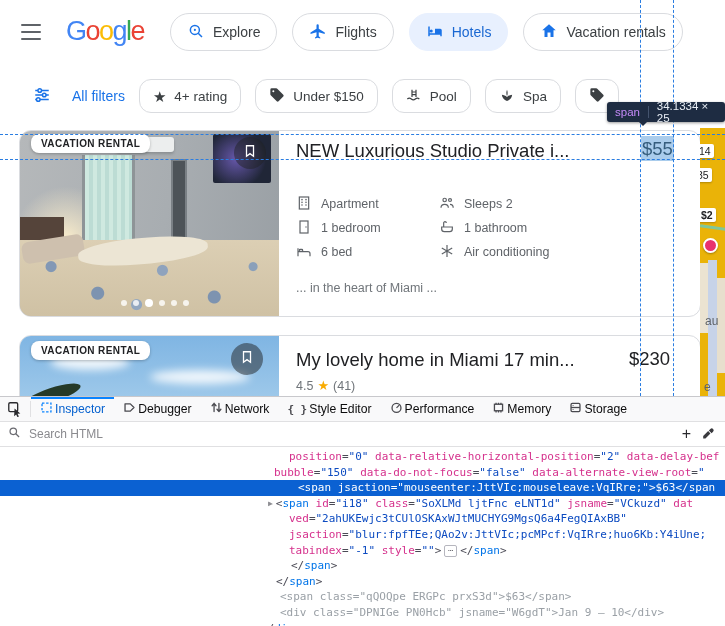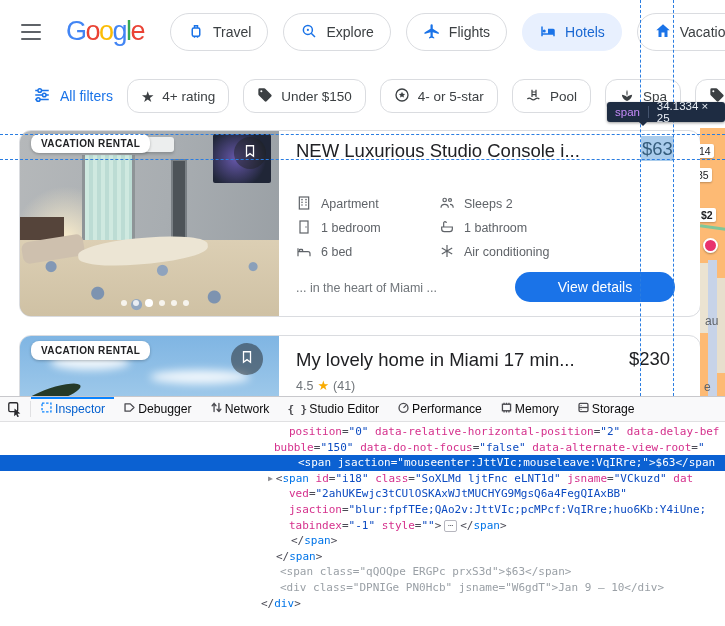--- a/index.html
+++ b/index.html
@@ -11,21 +11,21 @@
   .menu-btn { position:absolute; left:21px; top:24px; width:20px; height:16px; display:flex; flex-direction:column; justify-content:space-between; cursor:pointer; }
   .menu-btn i { display:block; height:2px; background:#5f6368; border-radius:1px; }
   .logo { position:absolute; left:66px; top:16px; font-size:27px; font-weight:500; letter-spacing:-1.5px; }
   .nav-pills { position:absolute; left:170px; top:13px; display:flex; gap:15px; white-space:nowrap; }
   .pill { height:38px; border:1px solid #dadce0; border-radius:19px; background:#fff; display:flex; align-items:center; gap:8px; padding:0 16px; font-size:14px; color:#3c4043; cursor:pointer; }
   .pill svg { flex:none; }
   .pill.active { background:#e8f0fe; border-color:#e8f0fe; color:#1967d2; font-weight:500; }
 
   
   .filters { position:absolute; left:33px; top:79px; height:34px; display:flex; align-items:center; gap:14px; white-space:nowrap; }
-  .all-filters { display:flex; align-items:center; gap:9px; color:#1a73e8; font-size:14px; font-weight:500; cursor:pointer; }
+  .all-filters { display:flex; align-items:center; gap:21px; color:#1a73e8; font-size:14px; font-weight:500; cursor:pointer; }
   .chip { height:34px; border:1px solid #dadce0; border-radius:12px; background:#fff; display:flex; align-items:center; gap:8px; padding:0 13px; font-size:13.5px; color:#3c4043; cursor:pointer; }
   .chip .st { font-size:15px; color:#3c4043; line-height:1; }
 
   
   .card { position:absolute; left:19px; width:682px; background:#fff; border:1px solid #dadce0; border-radius:12px; }
   .card1 { top:130px; height:187px; }
   .card2 { top:335px; height:186px; }
   .photo { position:absolute; left:0; top:0; width:259px; height:100%; border-radius:11px 0 0 11px; overflow:hidden; cursor:pointer; }
   
   .wall { position:absolute; inset:0; background:linear-gradient(100deg,#b5b8ba 0%,#a8adb1 55%,#999fa4 100%); }
@@ -63,21 +63,21 @@
   .price-hl { position:absolute; left:621px; top:5px; height:25px; line-height:25px; font-size:18.5px; color:#355d7d; background:rgba(118,172,224,.62); padding:0 1px; }
   .price-plain { position:absolute; left:609px; top:12px; font-size:18.5px; color:#202124; }
   .amenities { position:absolute; left:276px; top:61px; display:grid; grid-template-rows:repeat(3,24px); grid-template-columns:143px auto; grid-auto-flow:column; font-size:12.5px; color:#5f6368; }
   .amenity { display:flex; align-items:center; gap:9px; white-space:nowrap; }
   .snippet { position:absolute; left:276px; top:150px; font-size:12.5px; color:#70757a; }
   .cta { position:absolute; left:495px; top:141px; width:160px; height:30px; border-radius:17px; background:#1a73e8; color:#fff; font-size:14px; font-weight:500; display:flex; align-items:center; justify-content:center; border:none; cursor:pointer; font-family:"Liberation Sans",sans-serif; }
   .rating { position:absolute; left:276px; top:42px; font-size:12.5px; color:#70757a; display:flex; gap:4px; align-items:center; }
   .rating .star { color:#f9ab00; font-size:13px; }
 
   
-  .map-edge { position:absolute; left:700px; top:128px; width:25px; height:268px; background:#fdba74; overflow:hidden; }
+  .map-edge { position:absolute; left:700px; top:128px; width:25px; height:268px; background:#eab308; overflow:hidden; }
   .map-chip { position:absolute; background:#fff; color:#202124; font-size:10.5px; font-weight:500; padding:1px 3px; border-radius:2px; box-shadow:0 1px 2px rgba(0,0,0,.25); }
   .map-road { position:absolute; left:8px; top:132px; width:9px; height:136px; background:#c7d3e8; }
   .map-block1 { position:absolute; left:0; top:135px; width:8px; height:70px; background:#ebe3d1; }
   .map-block2 { position:absolute; left:17px; top:150px; width:8px; height:95px; background:#e7dfcd; }
   .map-green { position:absolute; left:0; top:98px; width:26px; height:3px; background:#7fc79a; transform:rotate(8deg); }
   .map-pin { position:absolute; left:3px; top:110px; width:15px; height:15px; border-radius:50%; background:#e8326e; border:2px solid #fff; box-shadow:0 1px 2px rgba(0,0,0,.3); }
   .map-label { position:absolute; font-size:12px; color:#5f6368; }
 
   
   .guide-v { position:absolute; top:0; height:396px; width:0; border-left:1px dashed #2a7de1; z-index:40; }
@@ -125,28 +125,20 @@
   <div class="menu-btn">
       <i></i>
       <i></i>
       <i></i>
     </div>
   <div class="logo"><span class="c-b">G</span><span class="c-r">o</span><span class="c-y">o</span><span class="c-b">g</span><span class="c-g">l</span><span class="c-r">e</span></div>
 
   <div class="nav-pills">
     <div class="pill">
       <span><svg width="18" height="18" viewBox="0 0 24 24" fill="none" stroke="#1a73e8" stroke-width="2">
-            <rect x="7" y="8" width="10" height="11" rx="2"></rect>
-            <path d="M10 8V5h4v3"></path>
-            <path d="M10 19v2M14 19v2"></path>
-          </svg></span>
-      <span>Travel</span>
-    </div>
-    <div class="pill">
-      <span><svg width="18" height="18" viewBox="0 0 24 24" fill="none" stroke="#1a73e8" stroke-width="2">
             <circle cx="10.5" cy="10.5" r="6"></circle>
             <path d="M15 15l5 5"></path>
             <circle cx="10.5" cy="10.5" r="1.4" fill="#1a73e8" stroke="none"></circle>
           </svg></span>
       <span>Explore</span>
     </div>
     <div class="pill">
       <span><svg width="18" height="18" viewBox="0 0 24 24" fill="#1a73e8">
             <path d="M21 16v-2l-8-5V4.5a1.5 1.5 0 0 0-3 0V9l-8 5v2l8-2.5V19l-2 1.5V22l3.5-1 3.5 1v-1.5L13 19v-5.5z"></path>
           </svg></span>
@@ -179,27 +171,20 @@
   </div>
   <div class="chip">
     <span class="st">★</span>
     <span>4+ rating</span>
   </div>
   <div class="chip">
     <span><svg width="16" height="16" viewBox="0 0 24 24" fill="#3c4043">
           <path d="M21.4 11.6l-9-9A2 2 0 0 0 11 2H4a2 2 0 0 0-2 2v7c0 .5.2 1 .6 1.4l9 9a2 2 0 0 0 2.8 0l7-7a2 2 0 0 0 0-2.8zM6.5 8A1.5 1.5 0 1 1 8 6.5 1.5 1.5 0 0 1 6.5 8z"></path>
         </svg></span>
     <span>Under $150</span>
-  </div>
-  <div class="chip">
-    <span><svg width="16" height="16" viewBox="0 0 24 24" fill="none" stroke="#3c4043" stroke-width="2">
-          <circle cx="12" cy="12" r="9"></circle>
-          <path d="M12 7.2l1.4 2.9 3.2.4-2.3 2.2.6 3.1L12 14.3l-2.9 1.5.6-3.1-2.3-2.2 3.2-.4z" fill="#3c4043" stroke="none"></path>
-        </svg></span>
-    <span>4- or 5-star</span>
   </div>
   <div class="chip">
     <span><svg width="16" height="16" viewBox="0 0 24 24" fill="none" stroke="#3c4043" stroke-width="1.8">
           <path d="M9 4v11M15 4v11M9 7.5h6M9 11.5h6"></path>
           <path d="M2 18c2-1.8 4-1.8 6 0s4 1.8 6 0 4-1.8 6 0"></path>
         </svg></span>
     <span>Pool</span>
   </div>
   <div class="chip">
     <span><svg width="16" height="16" viewBox="0 0 24 24" fill="#3c4043">
@@ -236,22 +221,22 @@
       <span class="dot"></span>
       <span class="dot"></span>
     </div>
   </div>
   <div class="badge">VACATION RENTAL</div>
   <div class="bm-btn" style="left:214px; top:6px;">
     <span><svg width="14" height="18" viewBox="0 0 24 24" fill="none" stroke="#fff" stroke-width="2.2">
           <path d="M6 3h12v18l-6-4.5L6 21z"></path>
         </svg></span>
   </div>
-  <div class="l-title" style="top:9px;">NEW Luxurious Studio Console i...</div>
-  <div class="price-hl">$63</div>
+  <div class="l-title" style="top:9px;">NEW Luxurious Studio Private i...</div>
+  <div class="price-hl">$55</div>
   <div class="amenities">
     <div class="amenity">
       <span><svg width="16" height="16" viewBox="0 0 24 24" fill="none" stroke="#5f6368" stroke-width="1.8">
             <rect x="5" y="3" width="14" height="18"></rect>
             <path d="M9 7h.01M15 7h.01M9 11h.01M15 11h.01M9 15h.01M15 15h.01" stroke-width="2.4" stroke-linecap="round"></path>
           </svg></span>
       <span>Apartment</span>
     </div>
     <div class="amenity">
       <span><svg width="16" height="16" viewBox="0 0 24 24" fill="none" stroke="#5f6368" stroke-width="1.8">
@@ -285,21 +270,20 @@
       <span>1 bathroom</span>
     </div>
     <div class="amenity">
       <span><svg width="16" height="16" viewBox="0 0 24 24" fill="none" stroke="#5f6368" stroke-width="1.8">
             <path d="M12 3v18M4.2 7.5l15.6 9M19.8 7.5l-15.6 9"></path>
           </svg></span>
       <span>Air conditioning</span>
     </div>
   </div>
   <div class="snippet">... in the heart of Miami ...</div>
-  <button class="cta">View details</button>
 </div>
 
 <div class="card card2">
   <div class="photo">
     <div class="sky"></div>
     <div class="cloud" style="left:30px; top:18px; width:80px; height:16px;"></div>
     <div class="cloud" style="left:130px; top:34px; width:100px; height:14px;"></div>
     <div class="palm-left"></div>
     <div class="palm-right"></div>
     <div class="frond" style="left:2px; bottom:118px;"></div>
@@ -366,21 +350,21 @@
     </div>
     <div class="dt-tab">
       <span><svg width="13" height="13" viewBox="0 0 16 16" fill="none" stroke="#4a4a4f" stroke-width="1.6" stroke-linecap="round">
             <path d="M5 13V3M5 3L2.6 5.8M5 3l2.4 2.8"></path>
             <path d="M11 3v10m0 0l2.4-2.8M11 13l-2.4-2.8"></path>
           </svg></span>
       <span>Network</span>
     </div>
     <div class="dt-tab">
       <span class="dt-brace">{ }</span>
-      <span>Studio Editor</span>
+      <span>Style Editor</span>
     </div>
     <div class="dt-tab">
       <span><svg width="13" height="13" viewBox="0 0 16 16" fill="none" stroke="#4a4a4f" stroke-width="1.6">
             <circle cx="8" cy="8.5" r="5.5"></circle>
             <path d="M8 8.5l3.4-3.4"></path>
           </svg></span>
       <span>Performance</span>
     </div>
     <div class="dt-tab">
       <span><svg width="13" height="13" viewBox="0 0 16 16" fill="none" stroke="#4a4a4f" stroke-width="1.6">
@@ -393,20 +377,34 @@
       <span><svg width="13" height="13" viewBox="0 0 16 16" fill="none" stroke="#4a4a4f" stroke-width="1.6">
             <rect x="2.5" y="3" width="11" height="10" rx="1.5"></rect>
             <path d="M2.5 8h11"></path>
             <circle cx="5" cy="5.5" r="0.7" fill="#4a4a4f" stroke="none"></circle>
             <circle cx="5" cy="10.5" r="0.7" fill="#4a4a4f" stroke="none"></circle>
           </svg></span>
       <span>Storage</span>
     </div>
   </div>
 
+  <div class="dt-search">
+    <span><svg width="13" height="13" viewBox="0 0 16 16" fill="none" stroke="#6a6a70" stroke-width="1.5">
+          <circle cx="6.5" cy="6.5" r="4"></circle>
+          <path d="M9.6 9.6l4 4"></path>
+        </svg></span>
+    <input type="text" placeholder="Search HTML" style="">
+    <div class="dt-vsep"></div>
+    <span class="dt-plus">+</span>
+    <span class="dt-eyedrop">
+        <svg width="14" height="14" viewBox="0 0 16 16" fill="#3a3a3e">
+          <path d="M13.8 2.2a2.2 2.2 0 0 0-3.1 0L9 3.9l3.1 3.1 1.7-1.7a2.2 2.2 0 0 0 0-3.1zM8.2 4.7L2.5 10.4V13h2.6l5.7-5.7z"></path>
+        </svg>
+      </span>
+  </div>
 
   <div class="markup">
     <div>
         <div class="mrow" style="padding-left: 289px;"><span class="tk-a">position</span><span class="tk-p">=</span><span class="tk-v">"0"</span><span class="tk-p"> </span><span class="tk-a">data-relative-horizontal-position</span><span class="tk-p">=</span><span class="tk-v">"2"</span><span class="tk-p"> </span><span class="tk-a">data-delay-bef</span></div>
         <div class="mrow" style="padding-left: 274px;"><span class="tk-a">bubble</span><span class="tk-p">=</span><span class="tk-v">"150"</span><span class="tk-p"> </span><span class="tk-a">data-do-not-focus</span><span class="tk-p">=</span><span class="tk-v">"false"</span><span class="tk-p"> </span><span class="tk-a">data-alternate-view-root</span><span class="tk-p">=</span><span class="tk-v">"</span></div>
         <div class="mrow selected" style="padding-left: 298px;"><span class="tk-w">&lt;span jsaction="mouseenter:JttVIc;mouseleave:VqIRre;"&gt;$63&lt;/span</span></div>
         <div class="mrow" style="padding-left: 268px;"><span class="tk-m">▶</span><span class="tk-p">&lt;</span><span class="tk-t">span</span><span class="tk-p"> </span><span class="tk-a">id</span><span class="tk-p">=</span><span class="tk-v">"i18"</span><span class="tk-p"> </span><span class="tk-a">class</span><span class="tk-p">=</span><span class="tk-v">"SoXLMd ljtFnc eLNT1d"</span><span class="tk-p"> </span><span class="tk-a">jsname</span><span class="tk-p">=</span><span class="tk-v">"VCkuzd"</span><span class="tk-p"> </span><span class="tk-a">dat</span></div>
         <div class="mrow" style="padding-left: 289px;"><span class="tk-a">ved</span><span class="tk-p">=</span><span class="tk-v">"2ahUKEwjc3tCUlOSKAxWJtMUCHYG9MgsQ6a4FegQIAxBB"</span></div>
         <div class="mrow" style="padding-left: 289px;"><span class="tk-a">jsaction</span><span class="tk-p">=</span><span class="tk-v">"blur:fpfTEe;QAo2v:JttVIc;pcMPcf:VqIRre;huo6Kb:Y4iUne;</span></div>
         <div class="mrow" style="padding-left: 289px;"><span class="tk-a">tabindex</span><span class="tk-p">=</span><span class="tk-v">"-1"</span><span class="tk-p"> </span><span class="tk-a">style</span><span class="tk-p">=</span><span class="tk-v">""</span><span class="tk-p">&gt;</span><span class="tk-e">⋯</span><span class="tk-p">&lt;/</span><span class="tk-t">span</span><span class="tk-p">&gt;</span></div>

